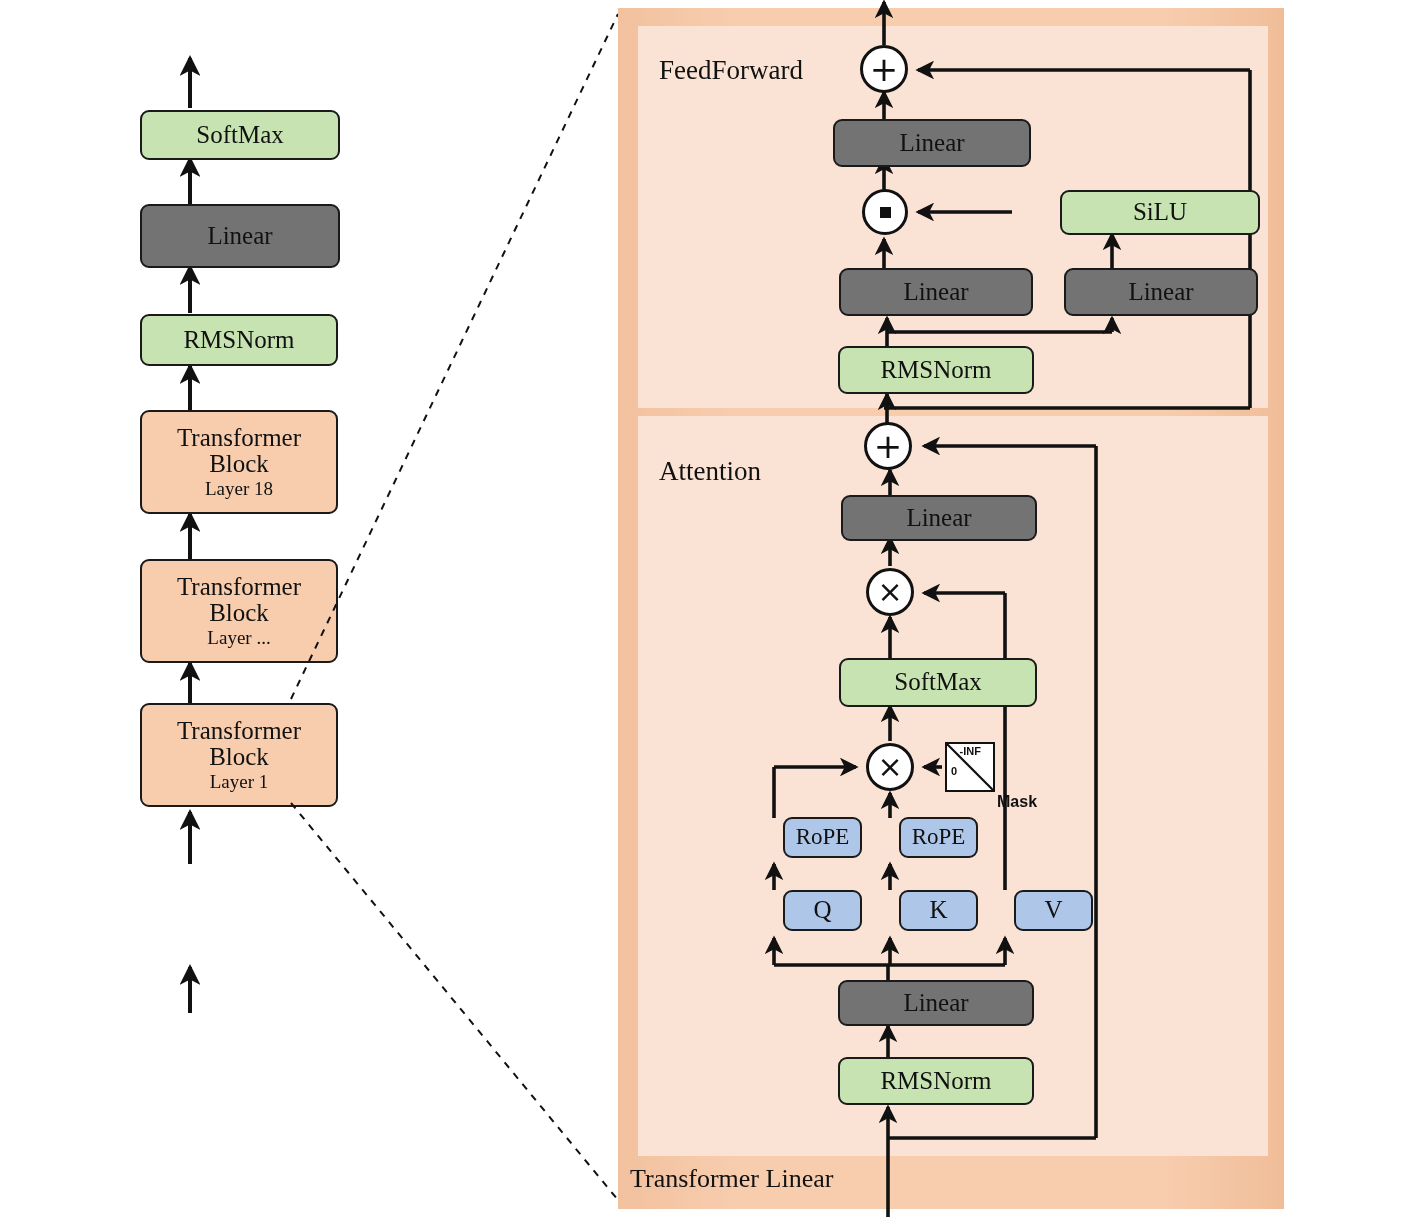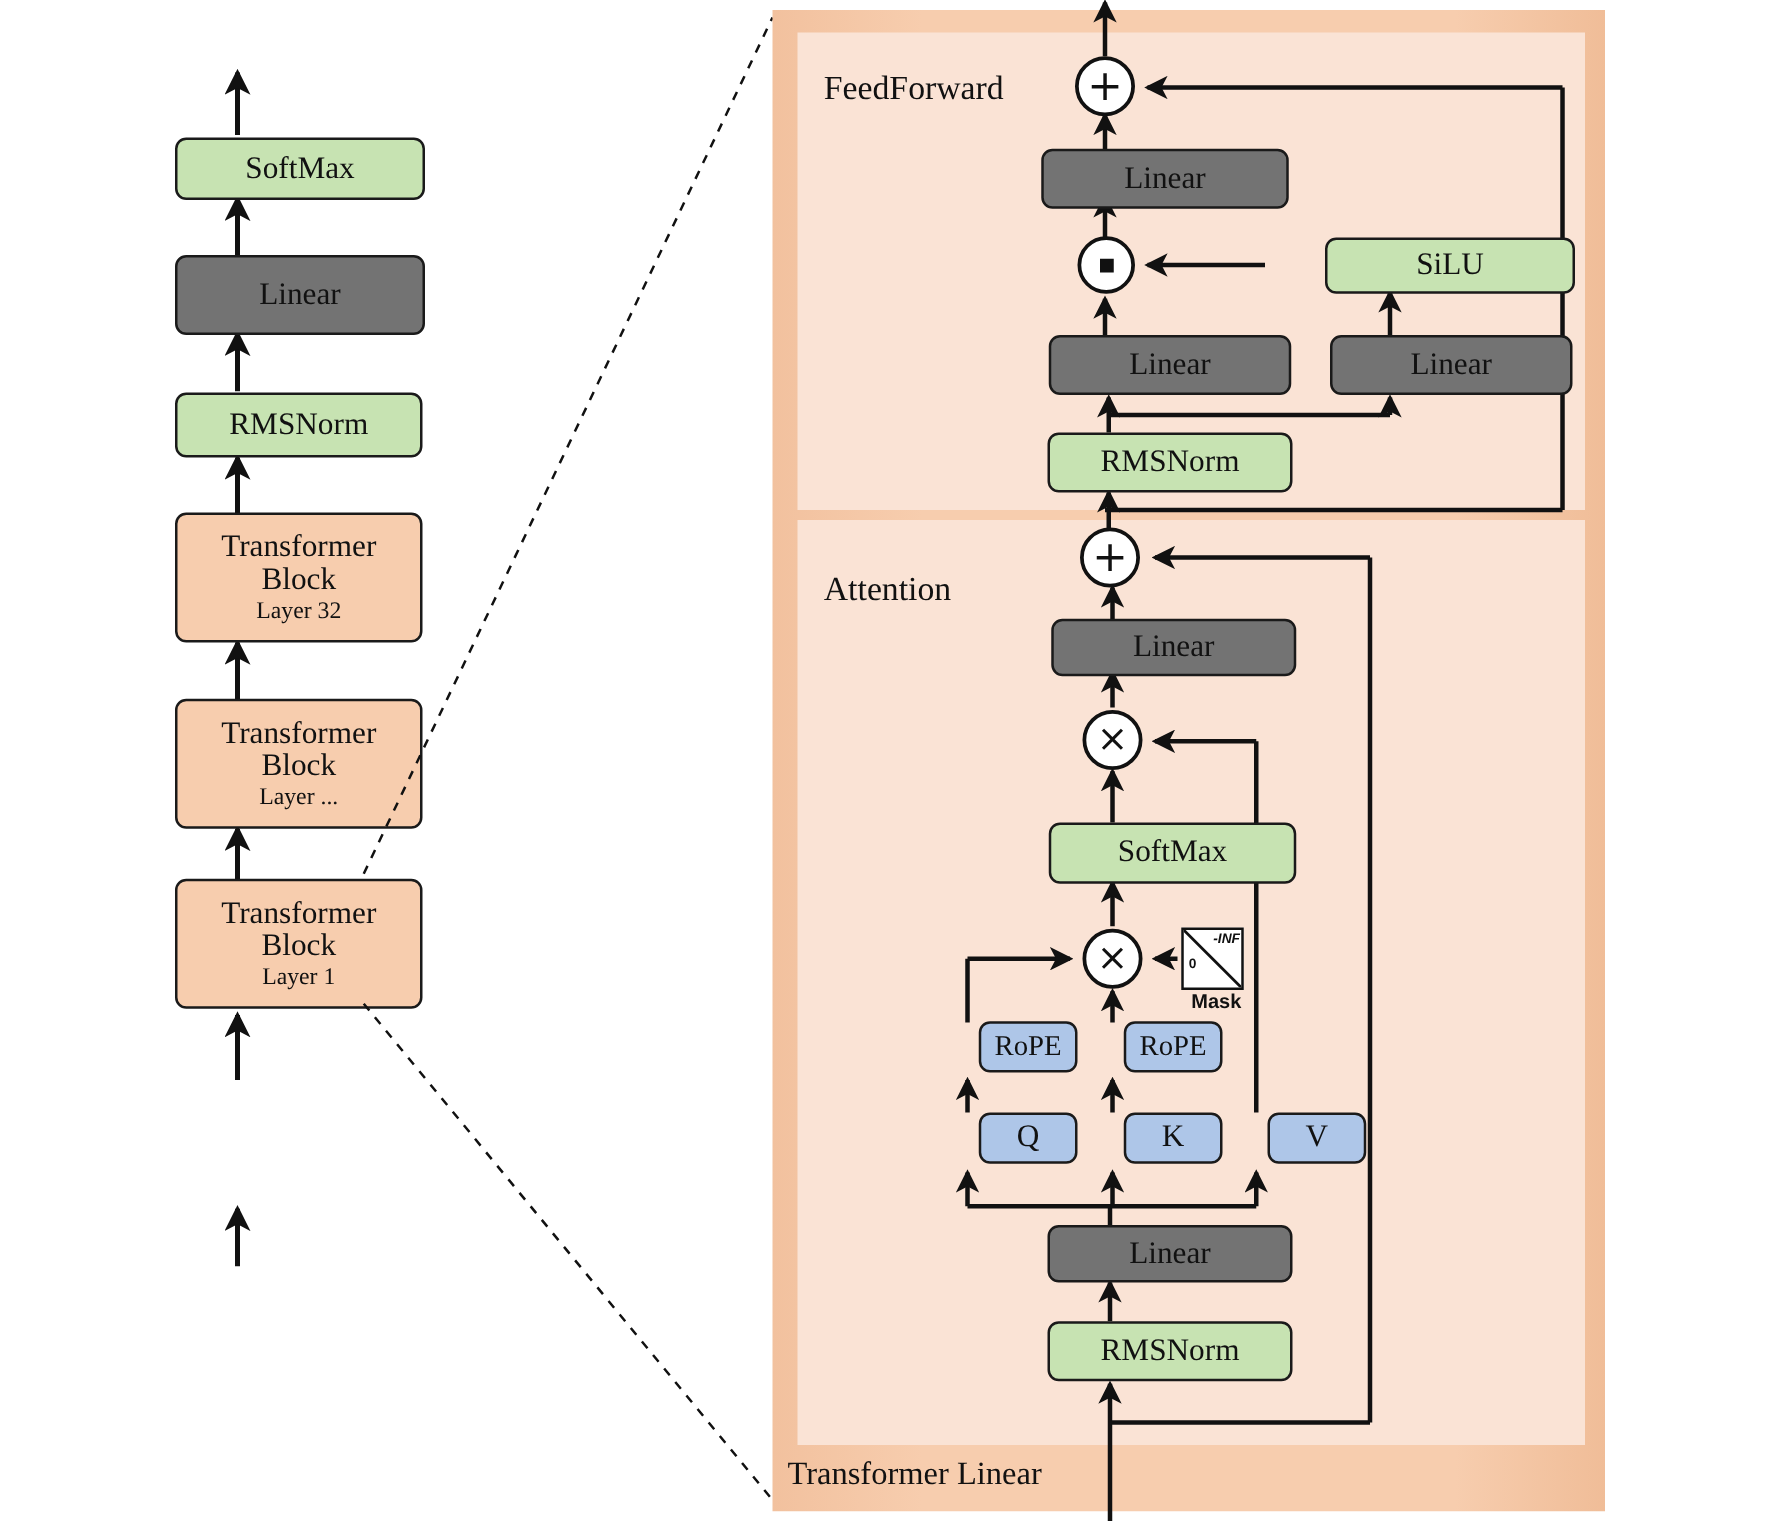--- a/index.html
+++ b/index.html
@@ -91,21 +91,21 @@
   <div class="node blue" style="left:92px;  top:204px; width:200px; height:64px;">
     <div class="main">Linear</div>
   </div>
 
   <div class="node green" style="left:92px;  top:314px; width:198px; height:52px;">
     <div class="main">RMSNorm</div>
   </div>
 
   <div class="node orange two" style="left:92px; top:410px; width:198px; height:104px;">
     <div class="main">Transformer<br>Block</div>
-    <div class="sub">Layer 32</div>
+    <div class="sub">Layer 18</div>
   </div>
 
   <div class="node orange two" style="left:92px; top:559px; width:198px; height:104px;">
     <div class="main">Transformer<br>Block</div>
     <div class="sub">Layer ...</div>
   </div>
 
   <div class="node orange two" style="left:92px; top:703px; width:198px; height:104px;">
     <div class="main">Transformer<br>Block</div>
     <div class="sub">Layer 1</div>
@@ -266,18 +266,18 @@
   </div>
 
   <div class="op" style="left:866px; top:743px; width:48px; height:48px;">
     <span class="gl" style="font-size:30px;">×</span>
   </div>
 
   <div class="mask" style="left:945px; top:742px; width:50px; height:50px;">
     <svg class="diag" viewBox="0 0 50 50" preserveAspectRatio="none">
       <line x1="0" y1="0" x2="50" y2="50" stroke="#111" stroke-width="2.4"></line>
     </svg>
-    <span class="lbl" style="right:1px; top:2px;font-style:italic;">-INF</span>
+    <span class="lbl" style="right:12px; top:2px;">-INF</span>
     <span class="lbl" style="left:4px; bottom:13px;">0</span>
   </div>
-  <div class="mask-caption" style="left:953px; top:793px;">Mask</div>
+  <div class="mask-caption" style="left:997px; top:793px;">Mask</div>
 
 </div>
 
 </body></html>

